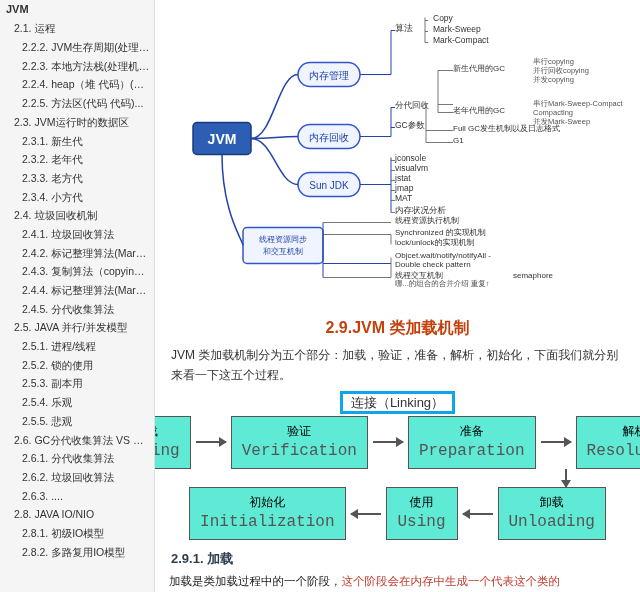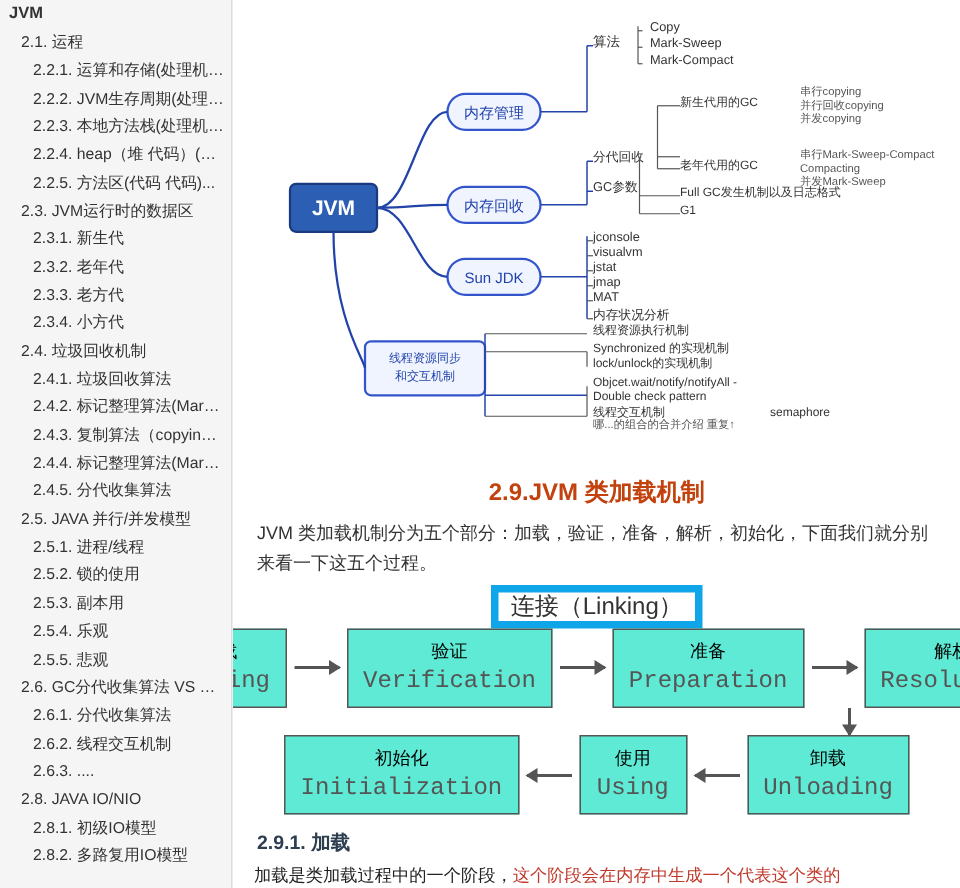--- a/index.html
+++ b/index.html
@@ -85,23 +85,23 @@
       position: relative;
     }
 
     .linking-label {
       text-align: center;
       font-size: 12px;
       color: #333;
       margin-bottom: 4px;
     }
     .linking-label span {
-      border: 5px solid #0ea5e9;
+      border: 3px solid #0ea5e9;
       padding: 1px 8px;
-      font-size: 16px;
+      font-size: 13px;
     }
     .flow-box {
       border: 1.5px solid #555;
       background: #5eead4;
       padding: 6px 10px;
       text-align: center;
       font-size: 12px;
       min-width: 72px;
       line-height: 1.4;
     }
@@ -203,21 +203,20 @@
       justify-content: center;
       width: 100%;
     }
   </style>
 </head>
 <body>
 
 <div id="sidebar">
 <div class="sidebar-item level1">JVM</div>
     <div class="sidebar-item level2">2.1. 运程</div>
-    <div class="sidebar-item level3">2.2.1. 运算和存储(处理机制)</div>
     <div class="sidebar-item level3">2.2.2. JVM生存周期(处理机制)</div>
     <div class="sidebar-item level3">2.2.3. 本地方法栈(处理机制)</div>
     <div class="sidebar-item level3">2.2.4. heap（堆 代码）(处理机制)...</div>
     <div class="sidebar-item level3">2.2.5. 方法区(代码 代码)...</div>
     <div class="sidebar-item level2">2.3. JVM运行时的数据区</div>
     <div class="sidebar-item level3">2.3.1. 新生代</div>
     <div class="sidebar-item level3">2.3.2. 老年代</div>
     <div class="sidebar-item level3">2.3.3. 老方代</div>
     <div class="sidebar-item level3">2.3.4. 小方代</div>
     <div class="sidebar-item level2">2.4. 垃圾回收机制</div>
@@ -227,21 +226,21 @@
     <div class="sidebar-item level3">2.4.4. 标记整理算法(Mark-Co...</div>
     <div class="sidebar-item level3">2.4.5. 分代收集算法</div>
     <div class="sidebar-item level2">2.5. JAVA 并行/并发模型</div>
     <div class="sidebar-item level3">2.5.1. 进程/线程</div>
     <div class="sidebar-item level3">2.5.2. 锁的使用</div>
     <div class="sidebar-item level3">2.5.3. 副本用</div>
     <div class="sidebar-item level3">2.5.4. 乐观</div>
     <div class="sidebar-item level3">2.5.5. 悲观</div>
     <div class="sidebar-item level2">2.6. GC分代收集算法 VS 分区收集...</div>
     <div class="sidebar-item level3">2.6.1. 分代收集算法</div>
-    <div class="sidebar-item level3">2.6.2. 线程交互机制</div>
+    <div class="sidebar-item level3">2.6.2. 垃圾回收算法</div>
     <div class="sidebar-item level3">2.6.3. ....</div>
     <div class="sidebar-item level2">2.8. JAVA IO/NIO</div>
     <div class="sidebar-item level3">2.8.1. 初级IO模型</div>
     <div class="sidebar-item level3">2.8.2. 多路复用IO模型</div>
   </div>
 
 <div id="main">
 
   <div class="mindmap-area">
     <svg class="mindmap" viewBox="0 0 480 285">

